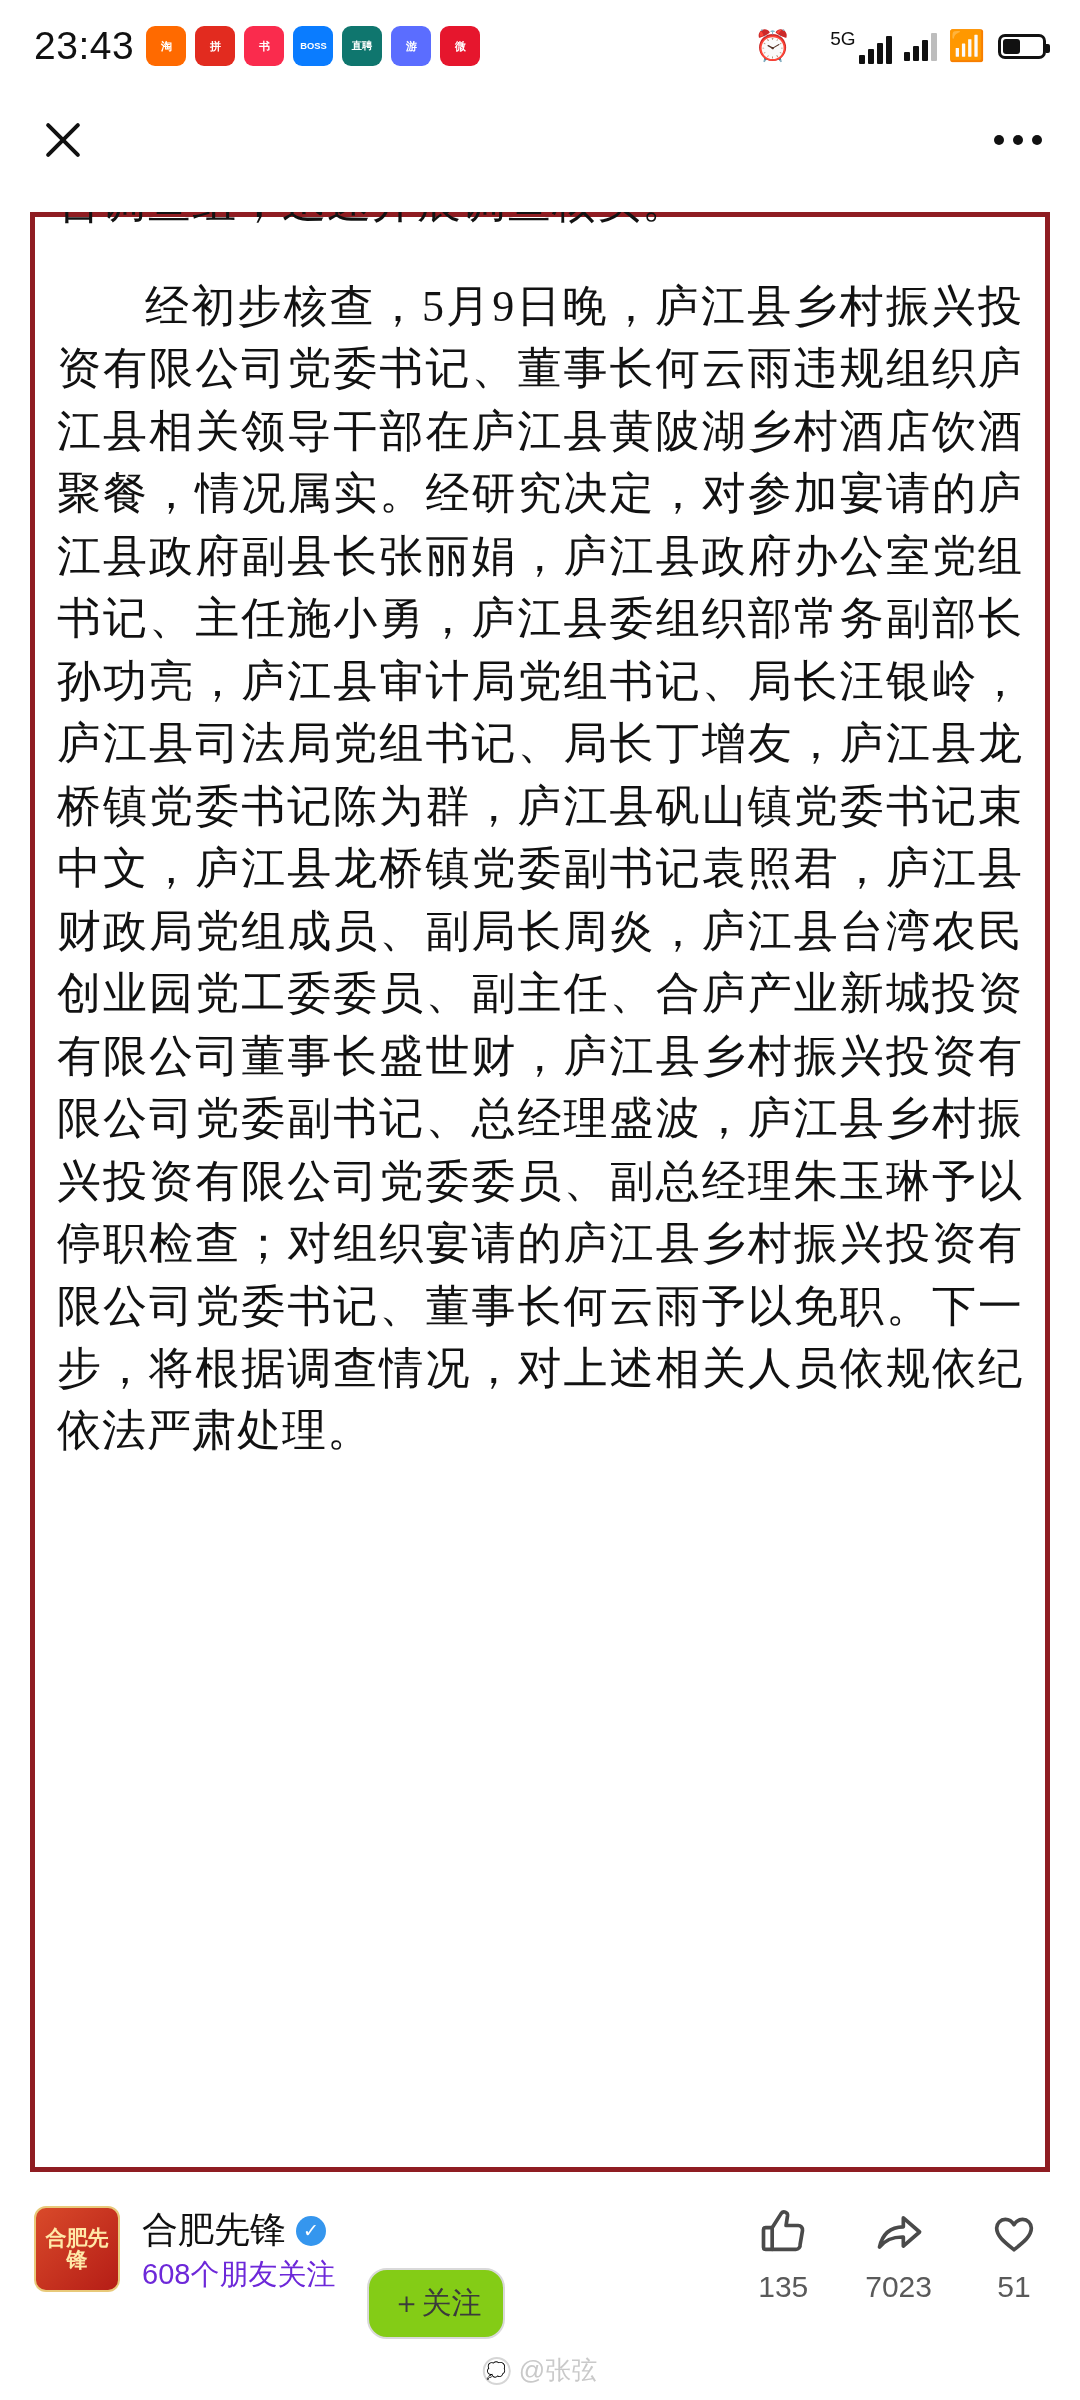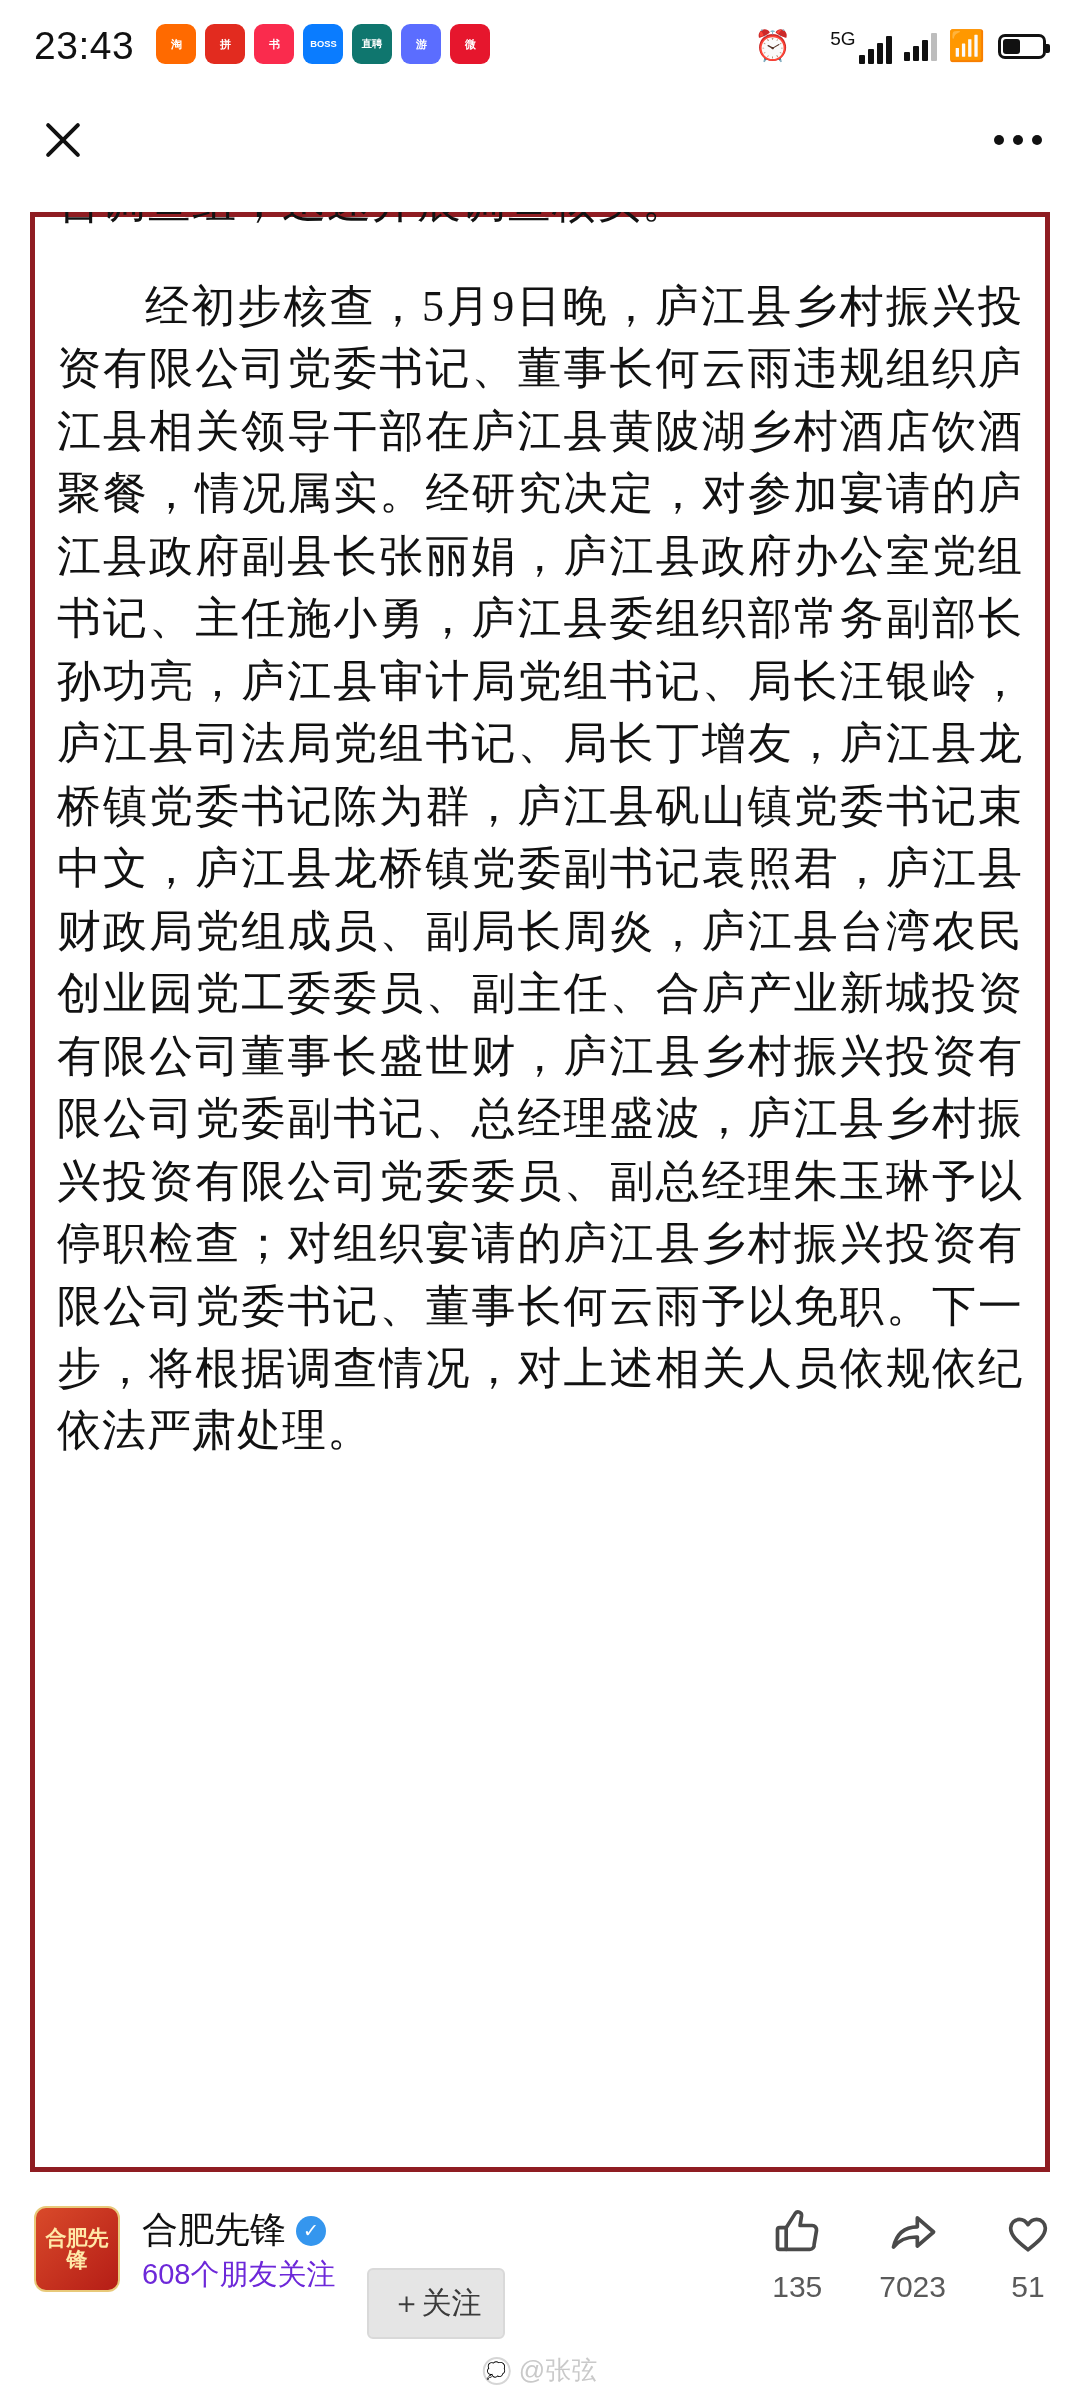--- a/index.html
+++ b/index.html
@@ -9,21 +9,21 @@
     font-family:"Liberation Sans", sans-serif;
     overflow:hidden;
   }
   #root { position:relative; width:1080px; height:2400px; background:#fff; }
 
   
   .statusbar {
     height:92px; display:flex; align-items:center;
     padding:0 34px; justify-content:space-between;
   }
-  .sb-left { display:flex; align-items:flex-start; gap:14px; }
+  .sb-left { display:flex; align-items:center; gap:4px; }
   .sb-time { font-size:39px; color:#111; letter-spacing:0.5px; font-family:"Liberation Sans", sans-serif; }
   .sb-icons { display:flex; align-items:center; gap:9px; margin-left:8px; }
   .appicon { width:40px; height:40px; border-radius:9px; display:flex;
              align-items:center; justify-content:center; color:#fff;
              font-size:13px; font-weight:bold; overflow:hidden; line-height:1; }
   .appicon span { transform:scale(0.85); display:block; text-align:center; }
 
   .sb-right { display:flex; align-items:center; gap:12px; }
   .sb-right .glyph { font-size:30px; color:#111; line-height:1; }
   .net5g { display:flex; align-items:flex-end; gap:3px; }
@@ -75,42 +75,42 @@
   }
   .clipped-line span {
     display:block; position:absolute; top:-28px; left:0; white-space:nowrap;
   }
   .para { margin-top:34px; text-indent:2em; }
 
   
   .bottombar {
     position:absolute; left:0; right:0; bottom:0; height:228px;
     background:#fff; display:flex; align-items:flex-start;
-    padding:34px 14px 0 34px; gap:22px;
+    padding:34px 28px 0 34px; gap:22px;
   }
   .avatar {
     width:86px; height:86px; border-radius:12px; flex:0 0 auto;
     background:linear-gradient(135deg,#d94a2a 0%,#b51d16 100%);
     display:flex; align-items:center; justify-content:center;
     color:#ffe9a8; font-size:21px; font-weight:bold; line-height:1.05;
     text-align:center; font-family:"Liberation Serif", serif;
     border:2px solid #e8c97a; letter-spacing:0;
   }
   .acct { display:flex; flex-direction:column; justify-content:center; min-width:0; }
   .acct-row { display:flex; align-items:center; gap:10px; }
   .acct-name { font-size:36px; color:#111; }
   .verified { width:30px; height:30px; border-radius:50%; background:#ffb300;
               display:flex; align-items:center; justify-content:center;
               color:#fff; font-size:19px; }
   .verified.blue { background:#3596ee; }
   .acct-sub { font-size:29px; color:#6d28d9; margin-top:0; }
   .follow-btn {
     margin-left:10px; align-self:center; flex:0 0 auto;
-    border:2px solid #d9d9d9; border-radius:6px;
-    padding:13px 22px; font-size:30px; color:#3b3b3b; background:#e5e5e5;
+    border:2px solid #d9d9d9; border-radius:20px;
+    padding:13px 22px; font-size:30px; color:#3b3b3b; background:#84cc16;
     cursor:pointer; white-space:nowrap;
   }
   .actions { margin-left:auto; display:flex; align-items:flex-end; gap:56px; padding-right:12px; }
   .act { display:flex; flex-direction:column; align-items:center; gap:12px; cursor:pointer; }
   .act svg { display:block; }
   .act-count { font-size:30px; color:#5a5a5a; }
   .watermark {
     position:absolute; left:50%; transform:translateX(-50%); bottom:12px;
     display:flex; align-items:center; gap:8px; color:#c9c9c9; font-size:26px;
   }

